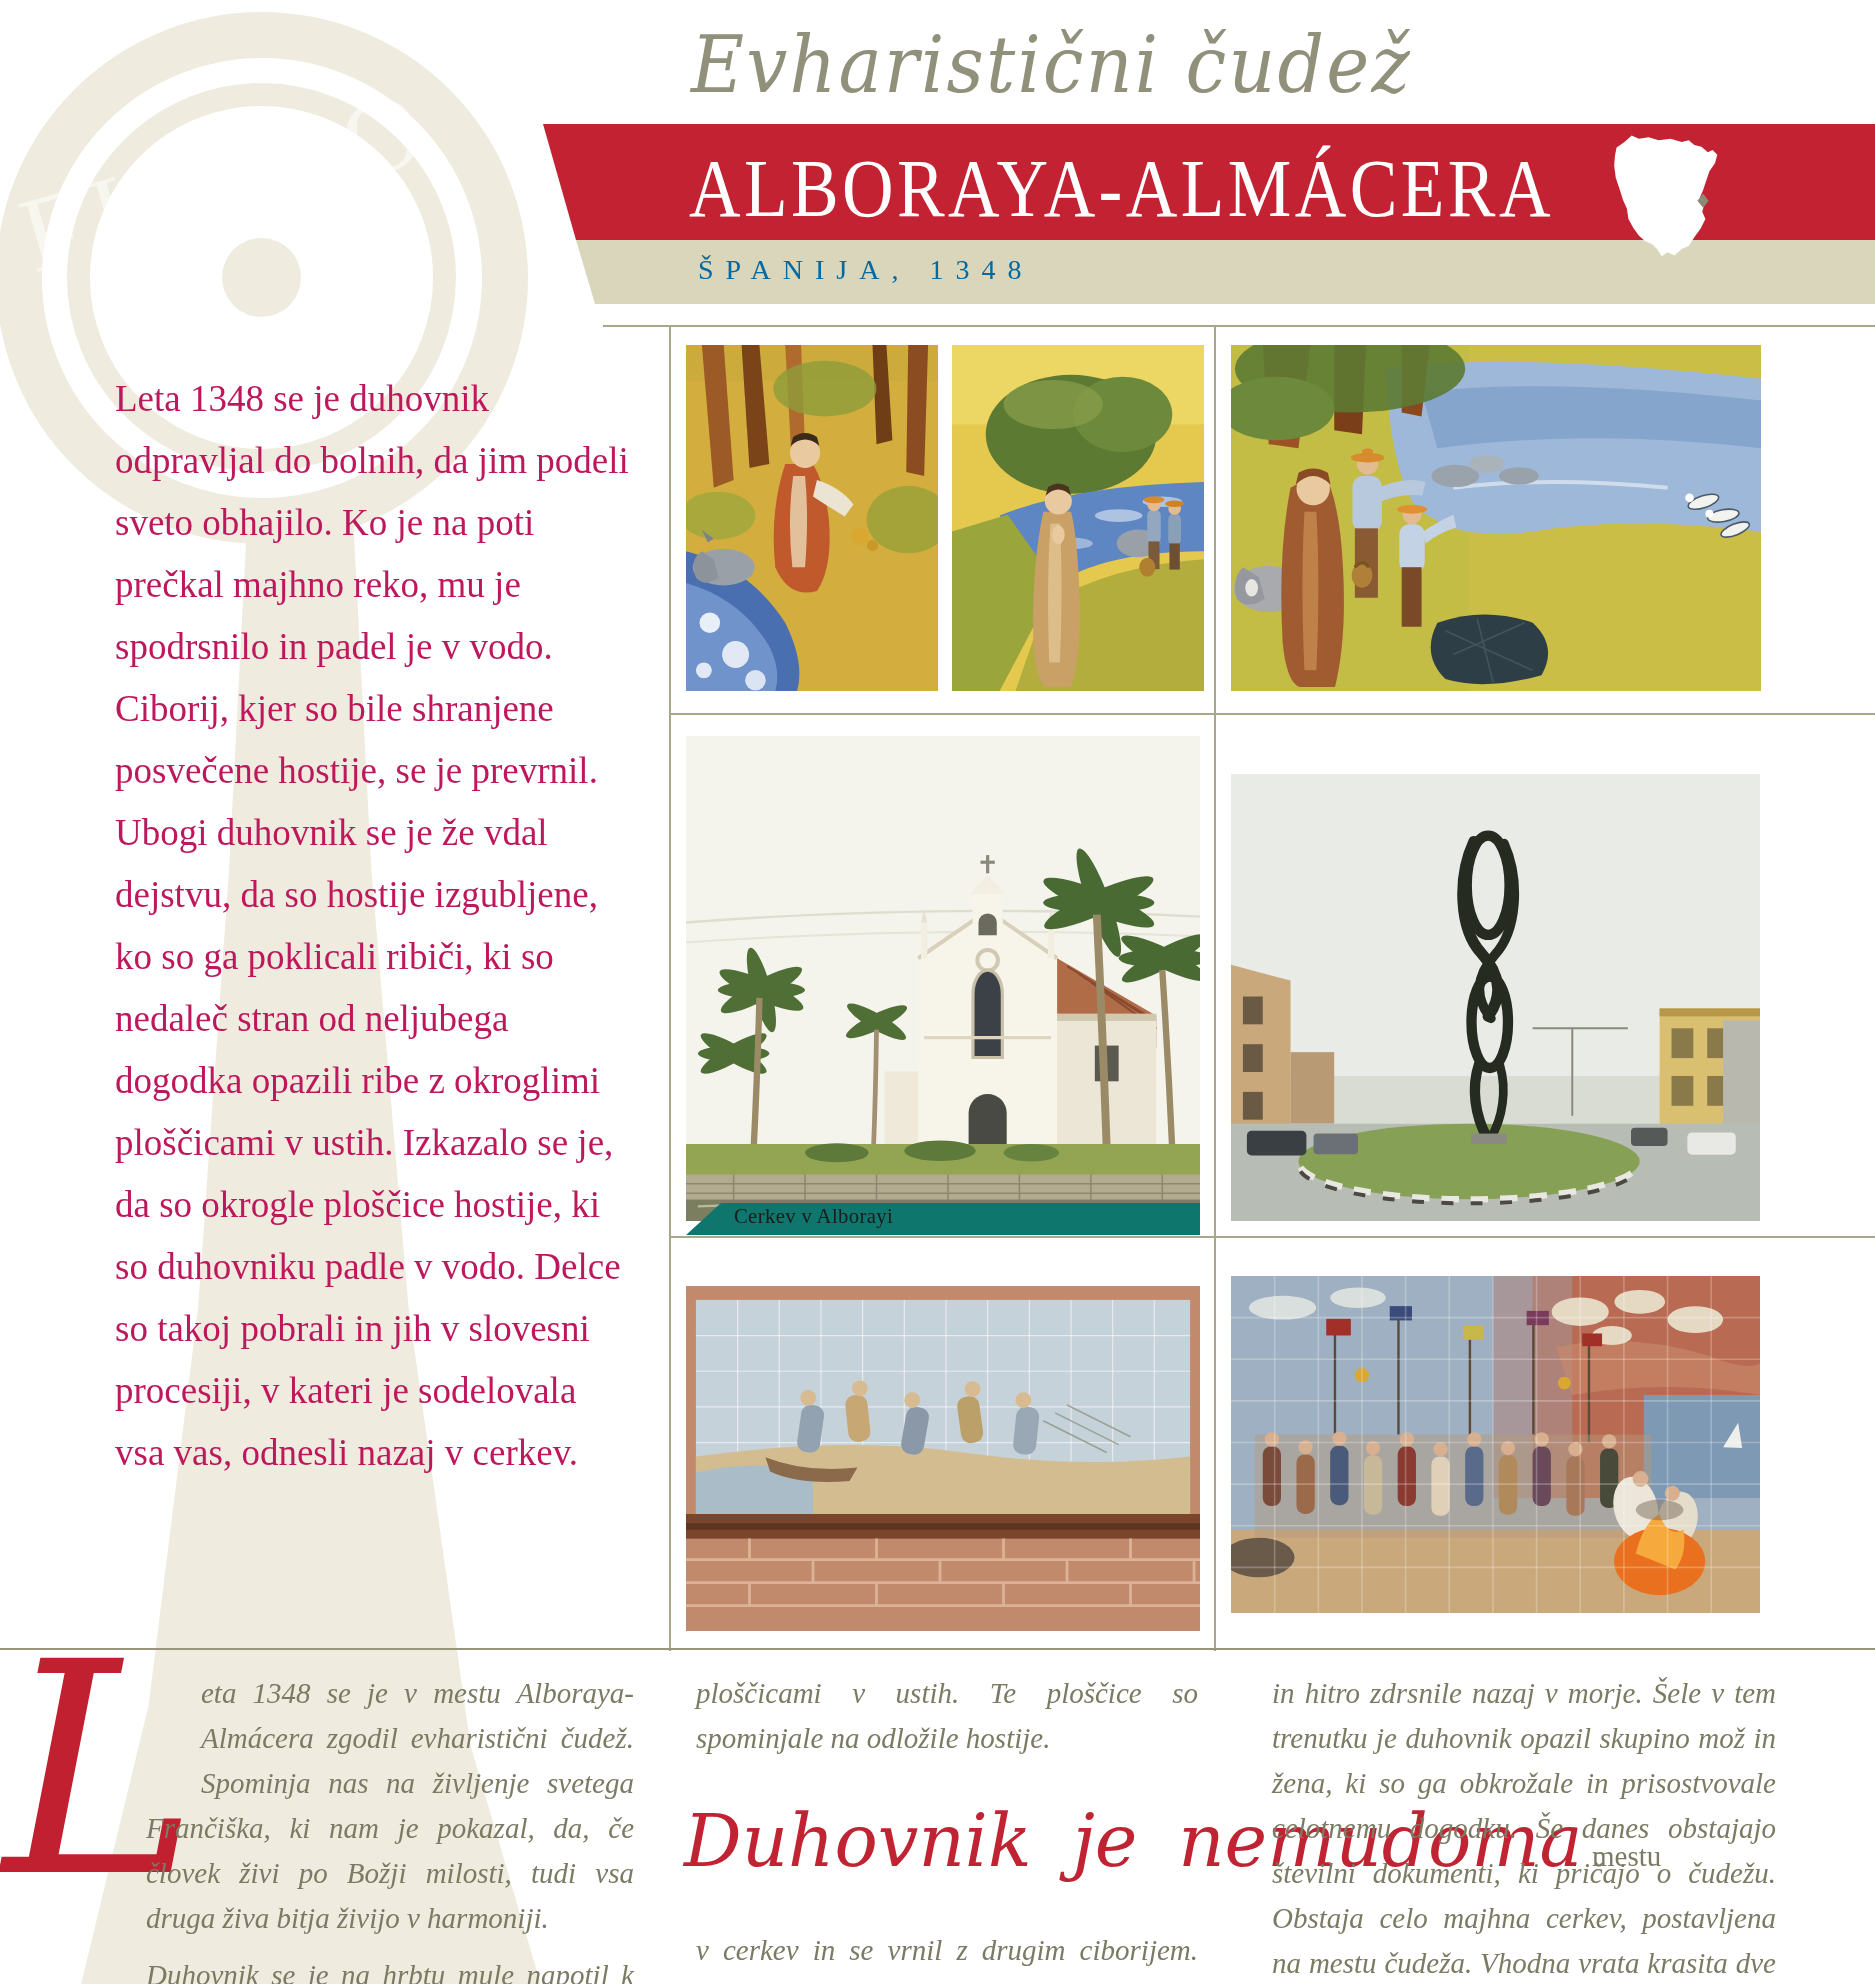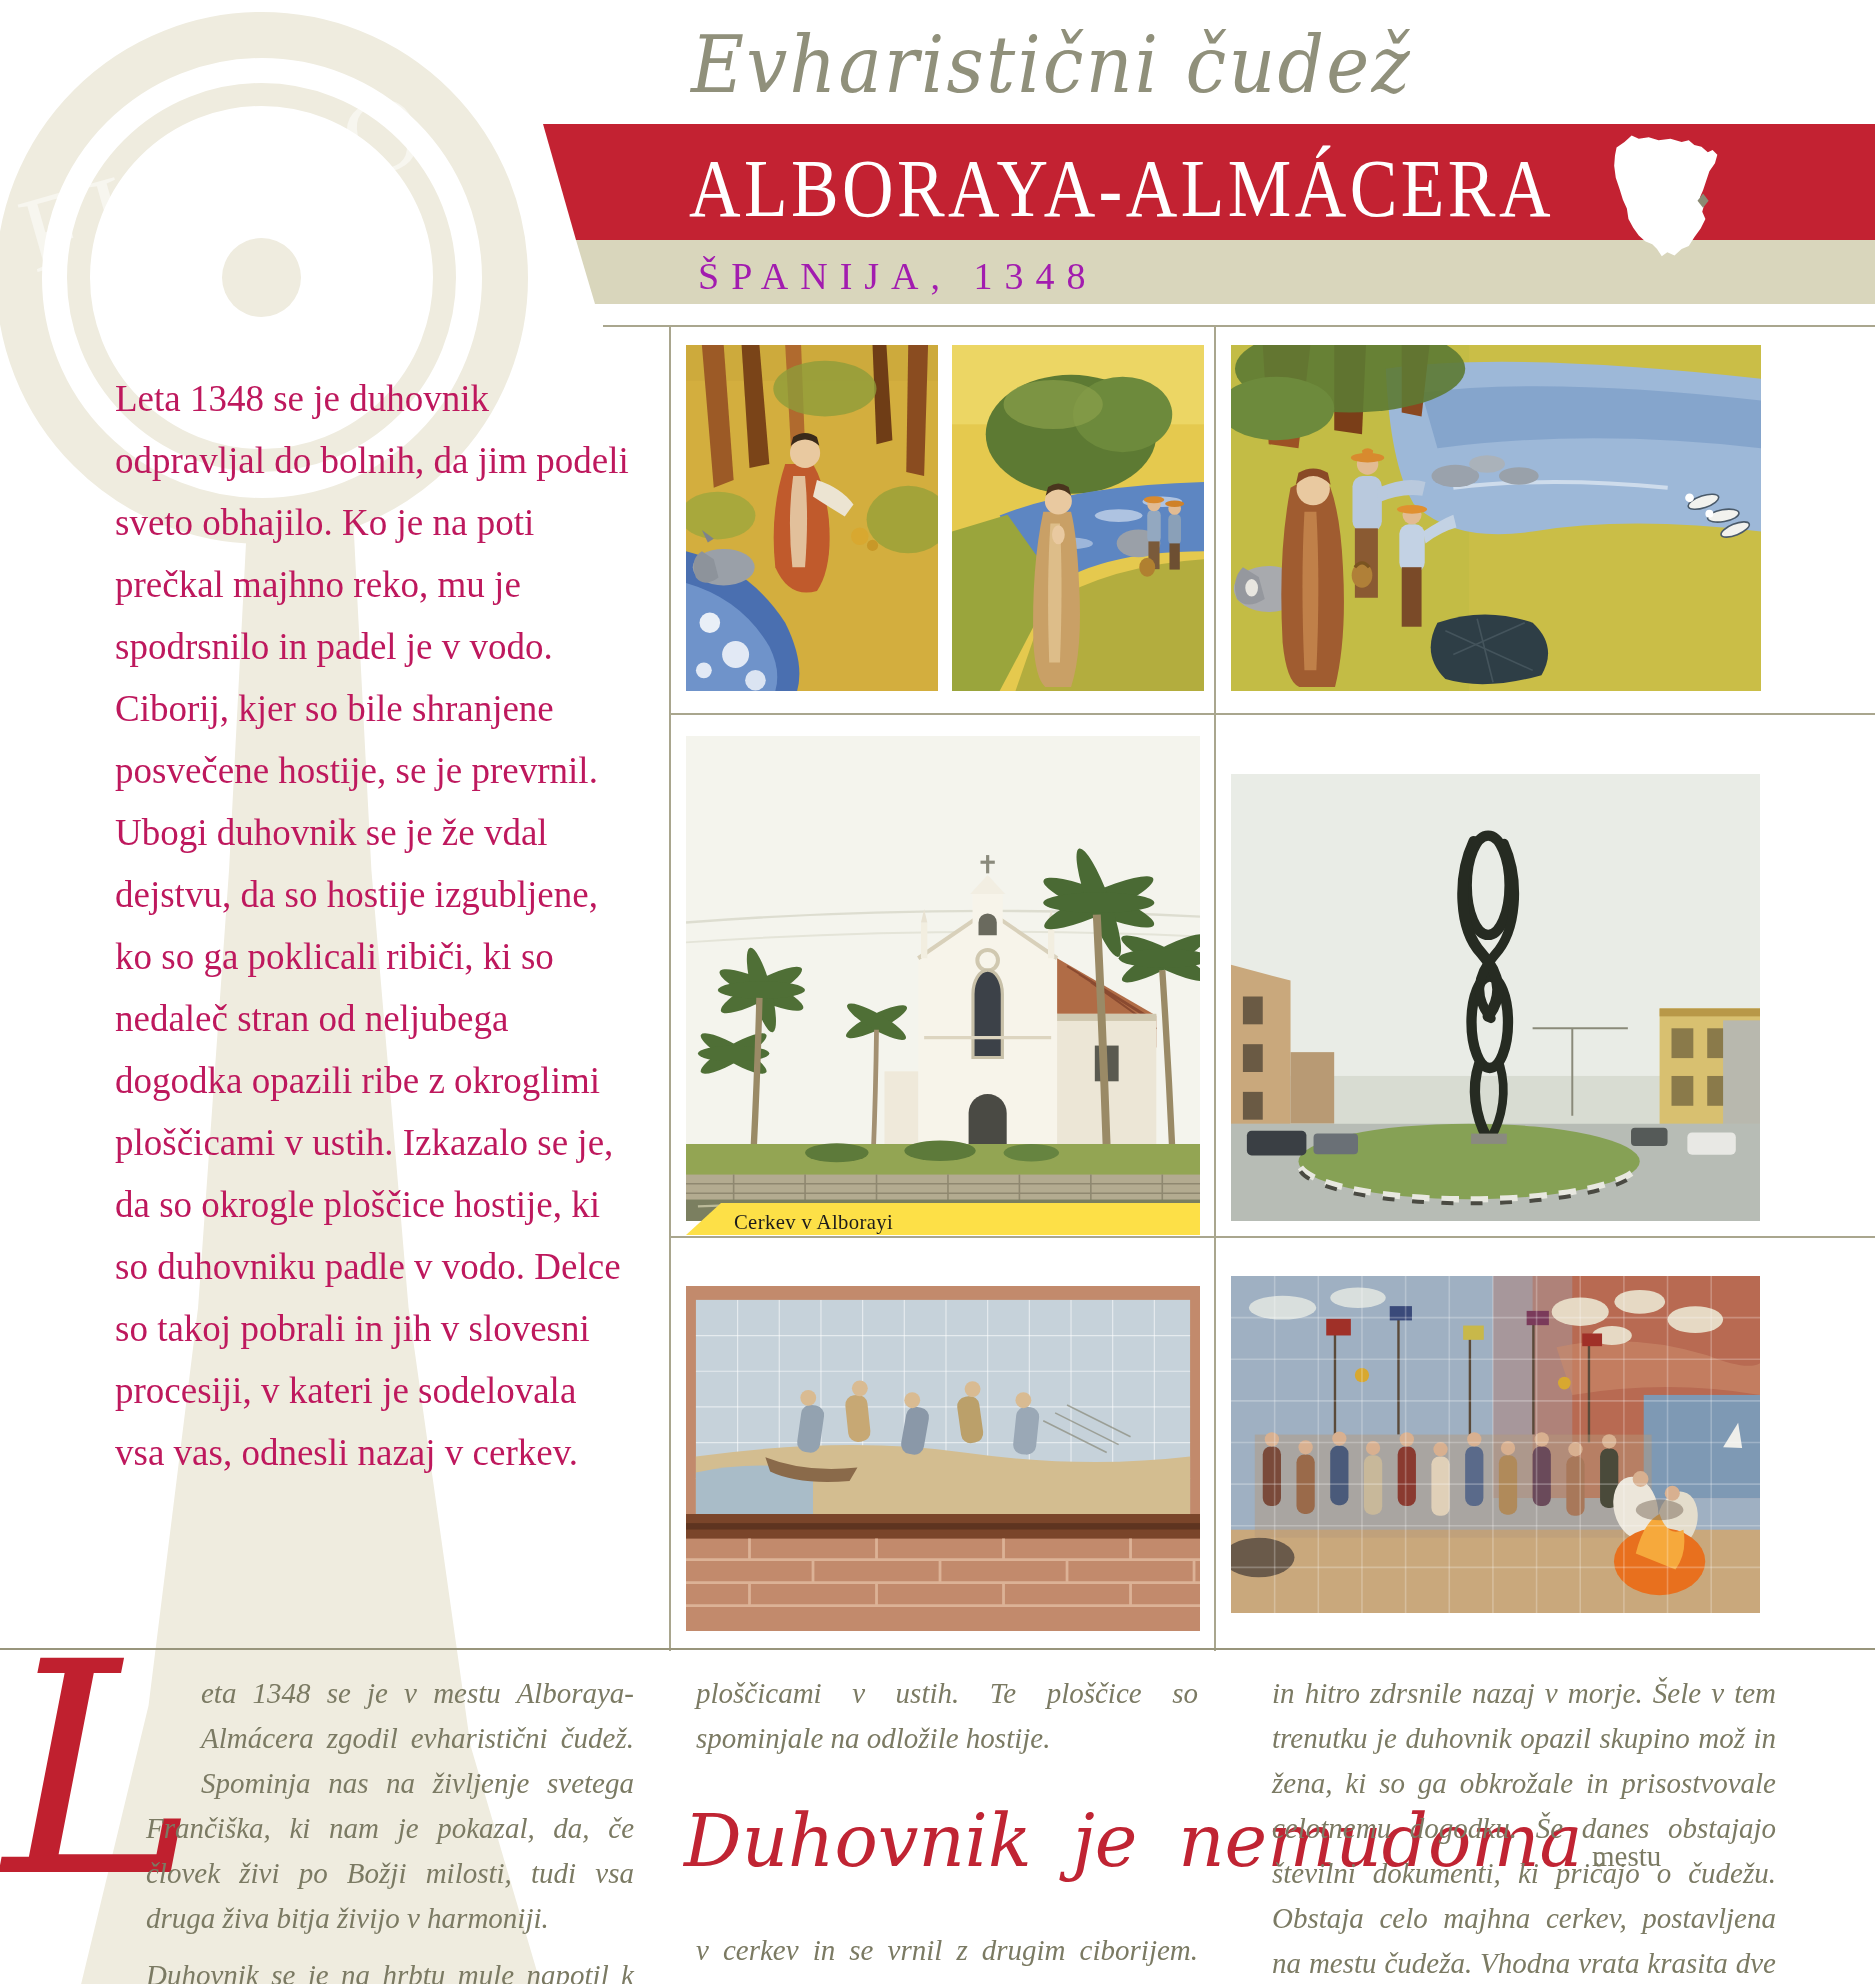--- a/index.html
+++ b/index.html
@@ -19,34 +19,34 @@
 
   
   .script-title{left:691px;top:19px;width:913px;font-family:"DejaVu Serif",serif;font-style:italic;
     font-size:79px;color:#90907b;letter-spacing:2.4px;white-space:nowrap;transform:scaleX(0.92);transform-origin:left top;}
   .banner{left:0;top:124px;width:1876px;height:116px;background:#c32232;
     clip-path:polygon(543px 0,1876px 0,1876px 100%,576px 100%);}
   .banner-title{left:689px;top:140px;width:1032px;color:#ffffff;font-size:83px;letter-spacing:4px;
     white-space:nowrap;transform:scaleX(0.86);transform-origin:left top;}
   .strip{left:0;top:240px;width:1876px;height:64px;background:#d9d6bc;
     clip-path:polygon(576px 0,1876px 0,1876px 100%,595px 100%);}
-  .subtitle{left:698px;top:254px;font-size:38px;letter-spacing:12px;color:#a21caf;white-space:nowrap;}
+  .subtitle{left:698px;top:254px;font-size:28px;letter-spacing:12px;color:#0369a1;white-space:nowrap;}
   .spain{left:1611px;top:130px;width:123px;height:133px;}
 
   
   .rule{background:#a9a68e;}
   .rule-dark{background:#98957c;}
 
   
   .lead{left:115px;top:368px;width:514px;font-size:37px;line-height:62px;color:#be185d;z-index:2;}
 
   
   .fig{overflow:hidden;background:#ddd;}
   .fig svg{display:block;width:100%;height:100%;}
-  .caplabel{background:#fde047;height:32px;display:flex;align-items:flex-end;
+  .caplabel{background:#0f766e;height:32px;display:flex;align-items:flex-start;
     clip-path:polygon(35px 0,100% 0,100% 100%,0 100%);z-index:3;}
   .caplabel span{padding-left:51px;font-size:22px;color:#1b1b1b;letter-spacing:0.4px;transform:scaleX(0.94);transform-origin:left center;white-space:nowrap;}
 
   
   .col{position:absolute;top:1659px;font-size:29px;line-height:45px;color:#7b7a63;text-align:justify;z-index:2;}
   .col p{margin:12px;font-style:italic;}
   .col-1{left:134px;width:512px;}
   .col-2{left:684px;width:526px;}
   .col-3{left:1260px;width:528px;}
   .dropspacer{float:left;width:67px;height:137px;}

